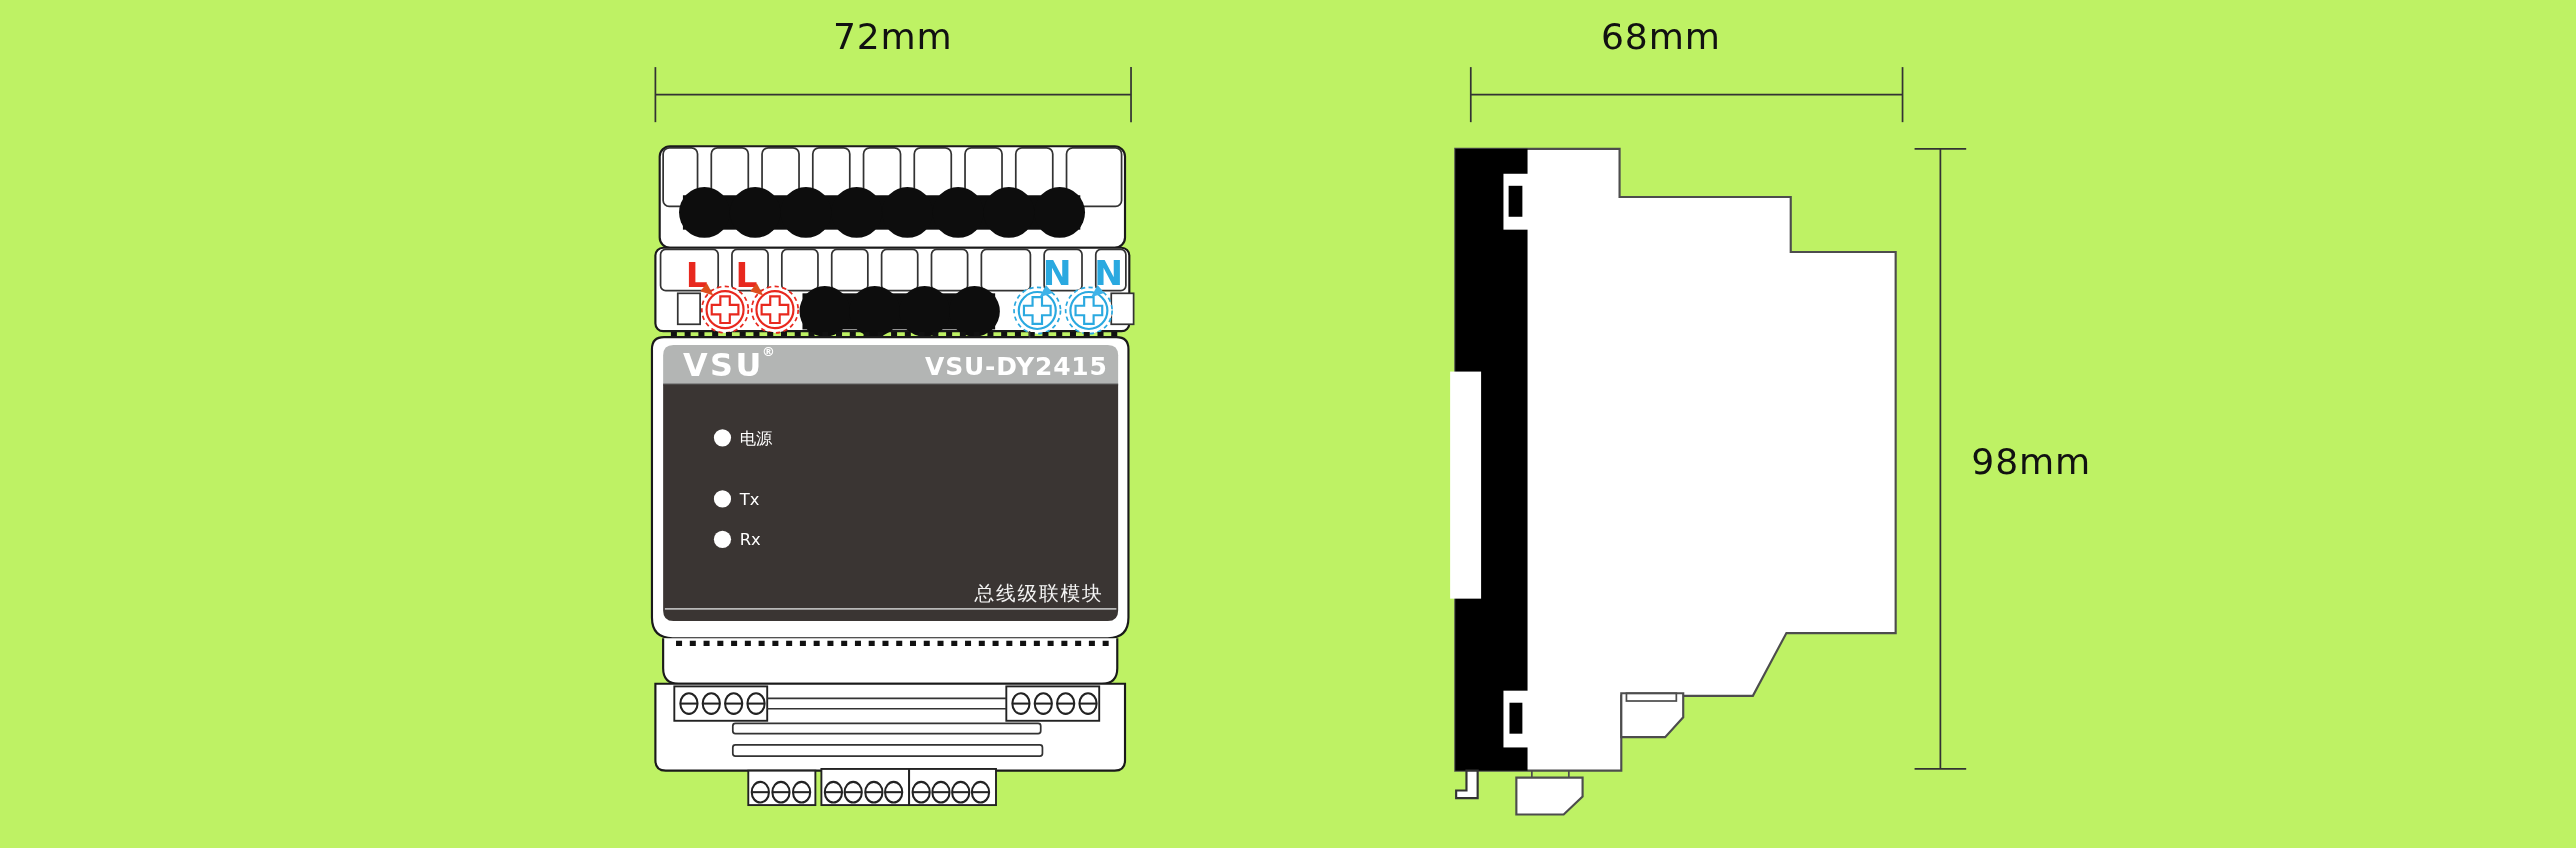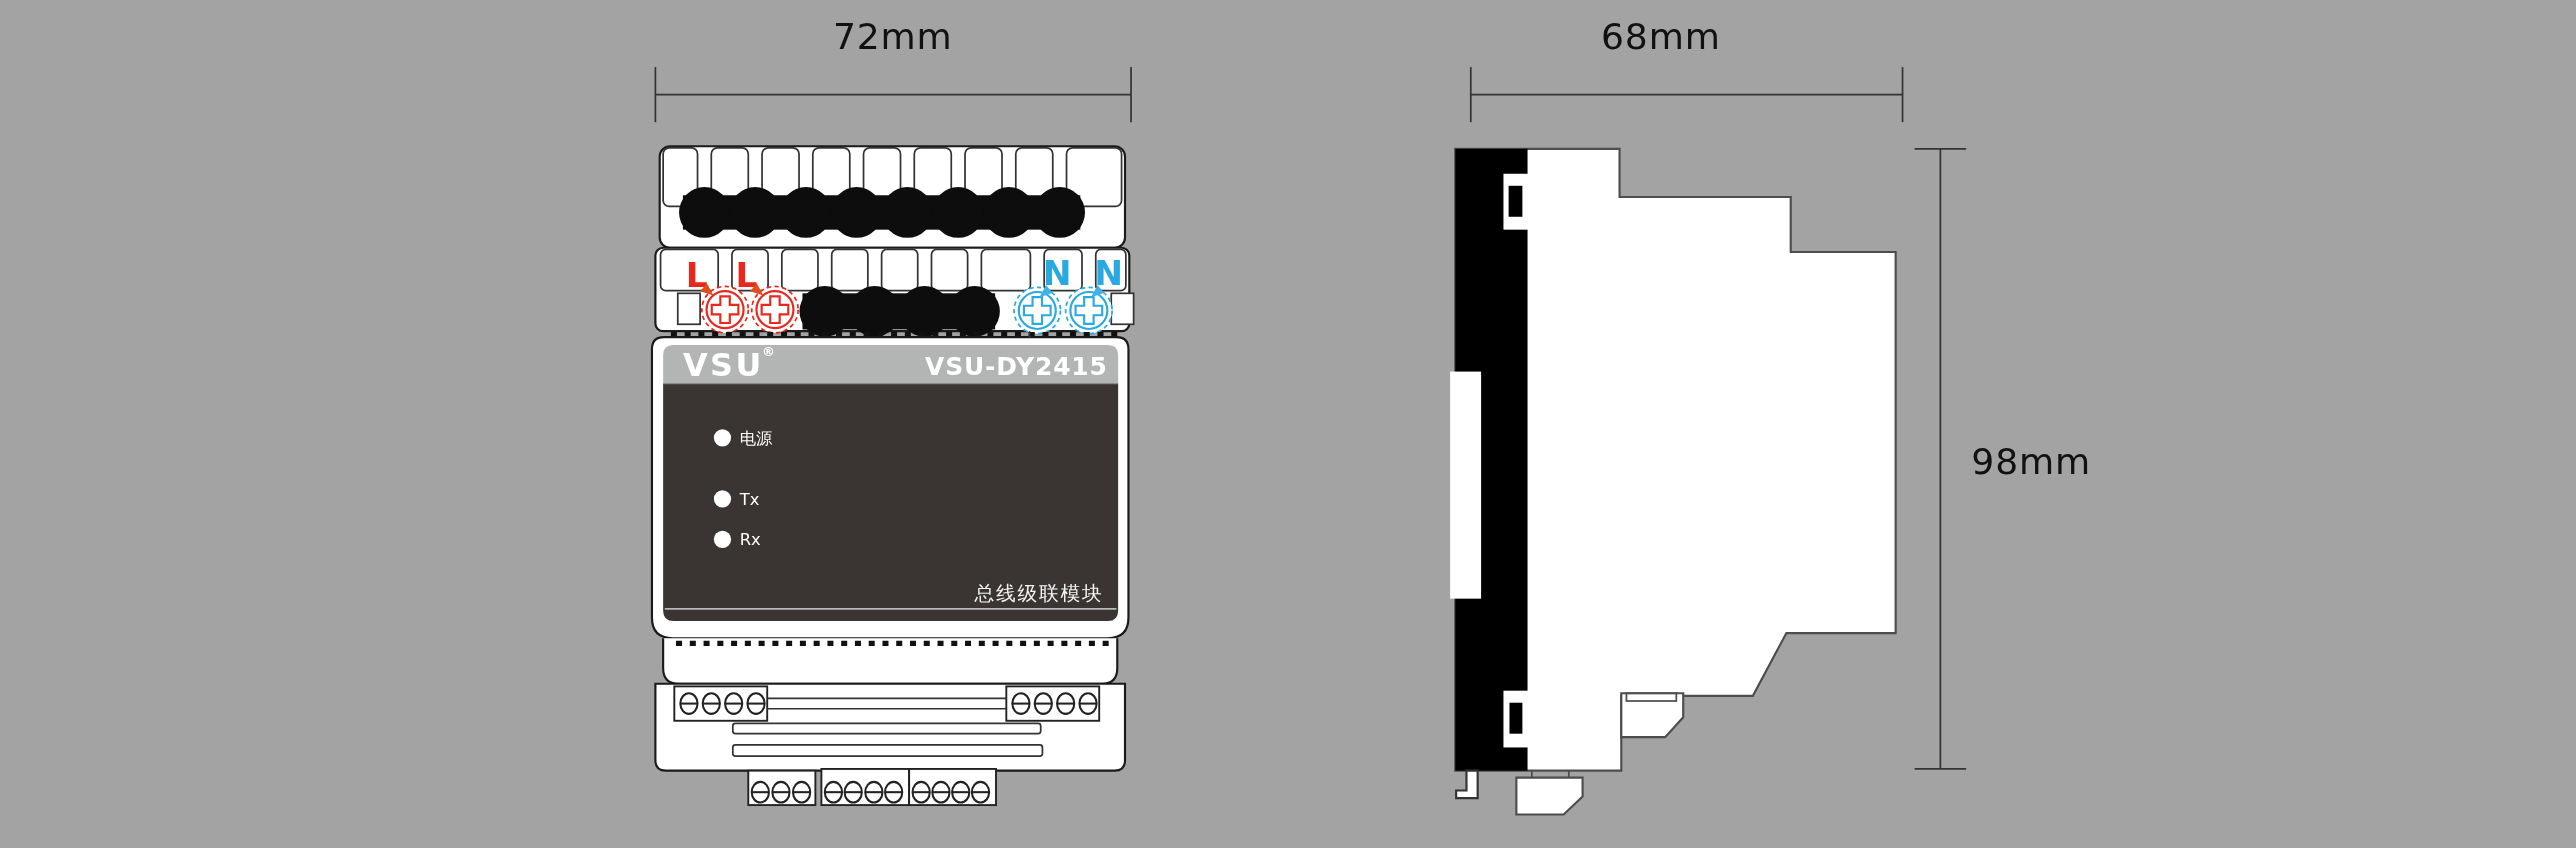--- a/index.html
+++ b/index.html
@@ -1,16 +1,16 @@
 <!DOCTYPE html>
 <html style="font-size:13.8px"><head>
 <meta charset="utf-8">
 <style>
   html,body{margin:0;padding:0;background:#ffffff;}
-  .canvas{position:relative;width:2576px;height:848px;background:#a3a3a3;overflow:hidden;
+  .canvas{position:relative;width:2576px;height:848px;background:#bef264;overflow:hidden;
           font-family:"Liberation Sans","DejaVu Sans",sans-serif;}
   svg{display:block;}
   text{font-family:"DejaVu Sans","Liberation Sans",sans-serif;}
   .dim-text{font-size:42px;fill:#111;letter-spacing:1px;}
   .brand-text{font-size:37px;font-weight:800;fill:#ffffff;letter-spacing:3px;}
   .reg-text{font-size:15px;font-weight:700;fill:#ffffff;}
   .model-text{font-size:29px;font-weight:700;fill:#ffffff;letter-spacing:1px;}
   .led-label{font-size:19px;fill:#ffffff;}
   .caption-text{font-size:23px;fill:#f4f4f4;letter-spacing:2px;}
   .term-label-red{font-size:40px;font-weight:800;fill:#e8281e;}

